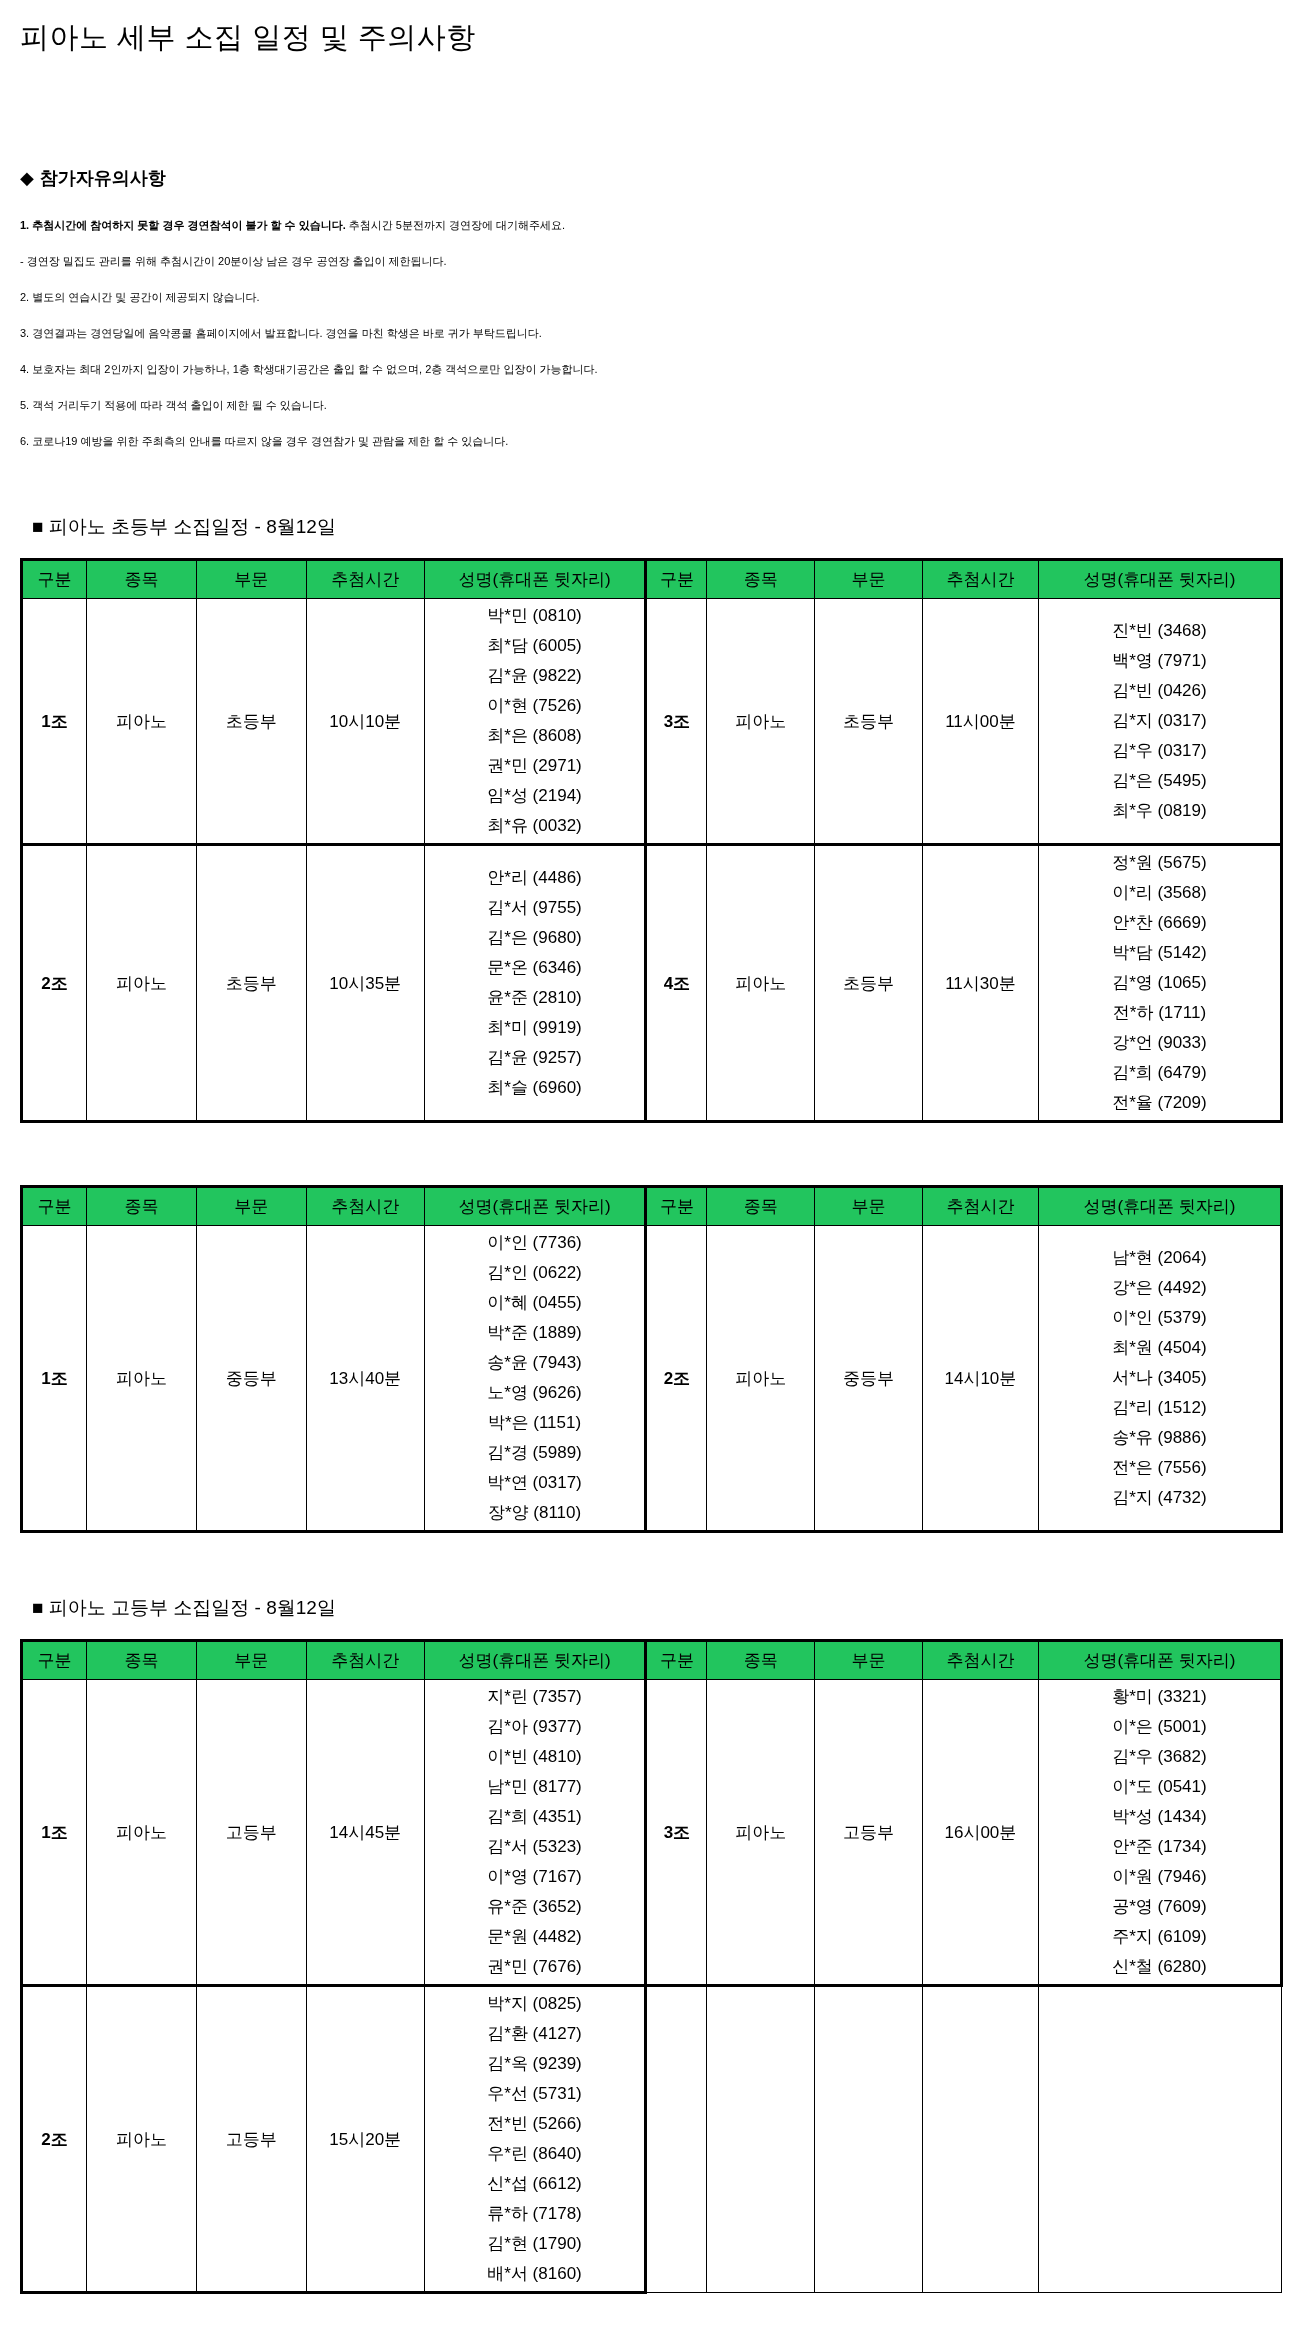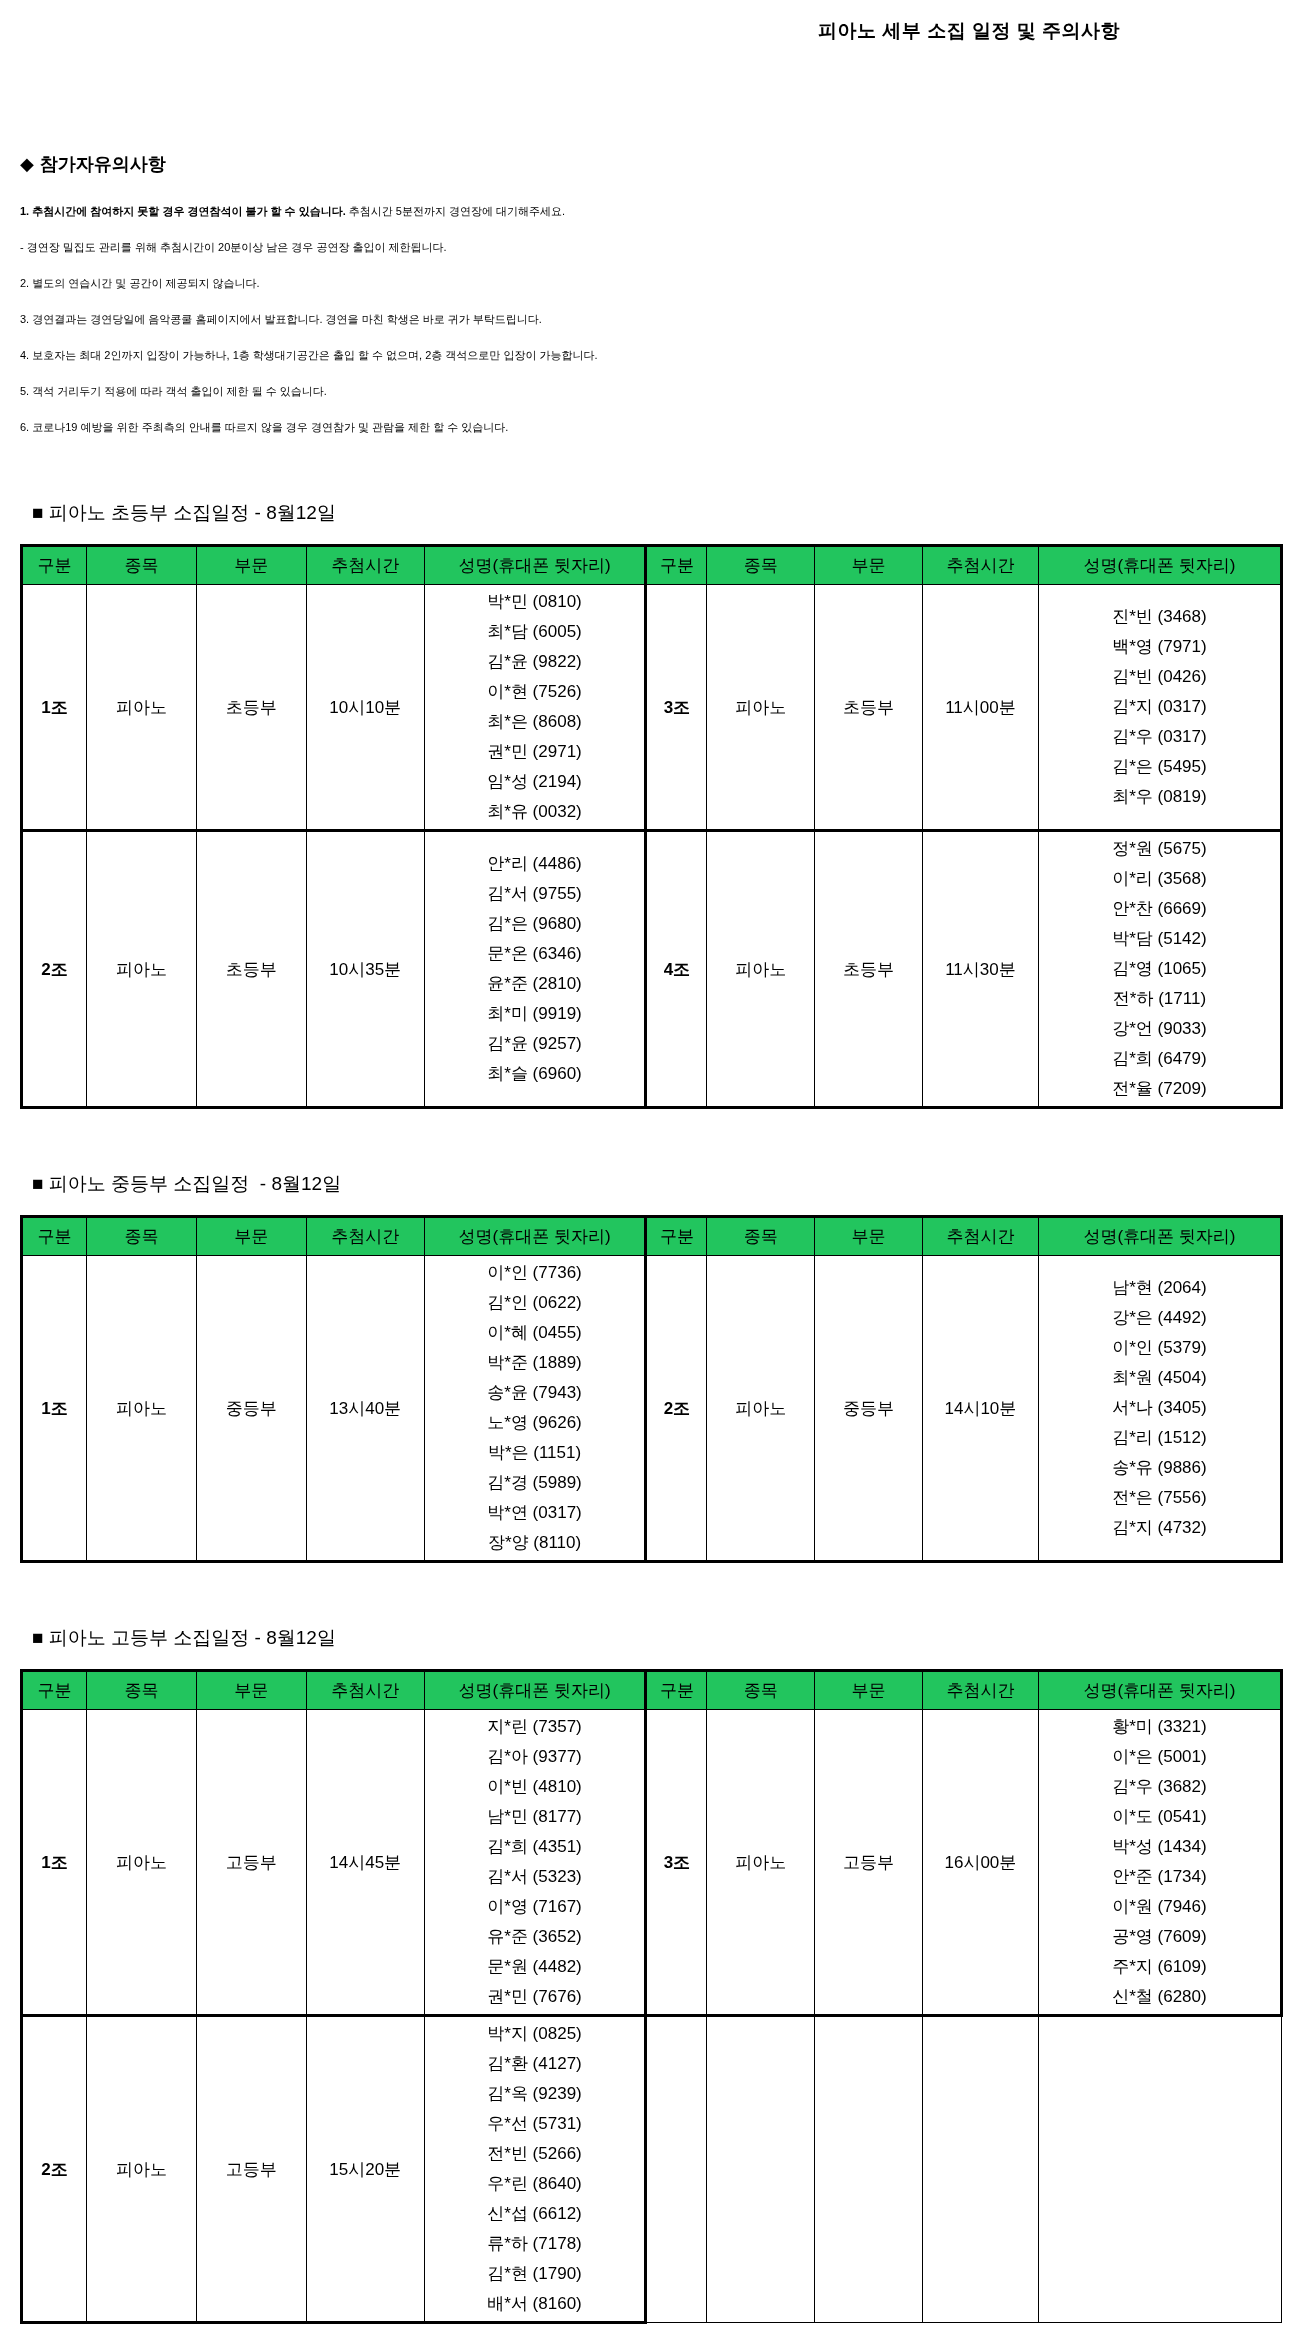--- a/index.html
+++ b/index.html
@@ -6,23 +6,23 @@
   body{
     width:1306px;
     font-family:"Liberation Sans","DejaVu Sans",sans-serif;
     color:#000;
   }
   .page{padding:18px 19px 40px 20px;}
 
   .doc-title{
     width:1100px;
     margin:0 0 108px 0;
-    text-align:right;
-    font-size:19px;
-    font-weight:bold;
+    text-align:left;
+    font-size:29px;
+    font-weight:normal;
     letter-spacing:0.5px;
   }
 
   .notice-head{
     font-size:18px;
     font-weight:bold;
     margin:4px 0 24px 0;
   }
   .notice-head .diamond{margin-right:6px;}
   .note{
@@ -184,21 +184,20 @@
 전*하 (1711)
 강*언 (9033)
 김*희 (6479)
 전*율 (7209)</td>
       </tr>
     </tbody>
       </table>
   </div>
 
   <div class="section">
-    <div class="sec-head">■ 피아노 중등부 소집일정  - 8월12일</div>
     <table class="sched">
       <colgroup>
         <col class="c-group">
           <col class="c-event">
           <col class="c-div">
           <col class="c-time">
           <col class="c-names">
         <col class="c-group2">
           <col class="c-event2">
           <col class="c-div2">

